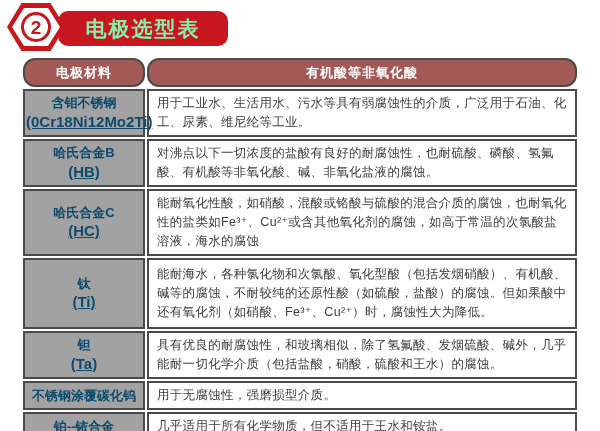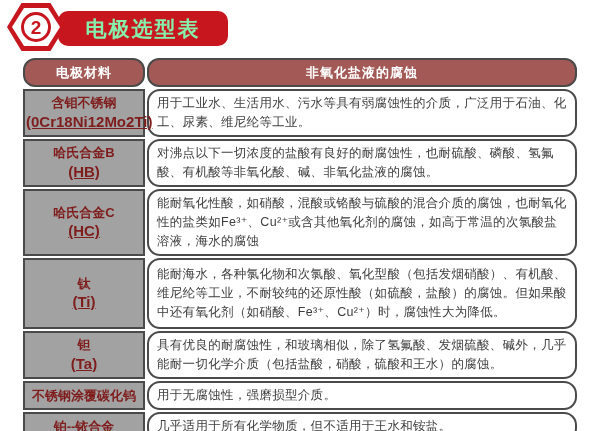--- a/index.html
+++ b/index.html
@@ -50,30 +50,29 @@
     table-layout: fixed; background: #ffffff;
   }
   th, td { border: 2px solid var(--border); box-sizing: border-box; }
   col.c-material { width: 122px; }
   th {
     background: var(--hdr-bg); color: #ffffff;
     font-size: 13px; font-weight: bold; letter-spacing: 1px;
     height: 29px; padding: 2px; border-radius: 12px;
   }
   td.material {
-    background: var(--cell-gray); color: #7f1d1d;
+    background: var(--cell-gray); color: #0c4a6e;
     text-align: center; vertical-align: middle;
     font-size: 13px; font-weight: bold; padding: 2px 1px; line-height: 1.35;
   }
   td.material .sub { font-size: 15px; text-decoration: underline; }
   td.desc {
     color: var(--text); font-size: 12.5px; line-height: 19px;
     padding: 3px 8px 3px 8px; vertical-align: middle;
     letter-spacing: 0.3px;
-    border-radius: 13px;
   }
   tbody tr:nth-child(1) td { height: 46px; }
   tbody tr:nth-child(2) td { height: 42px; }
   tbody tr:nth-child(3) td { height: 60px; }
   tbody tr:nth-child(4) td { height: 71px; }
   tbody tr:nth-child(5) td { height: 44px; }
   tbody tr:nth-child(6) td { height: 19px; margin-left: 20px; }
   tbody tr:nth-child(7) td { height: 21px; }
 </style>
 </head>
@@ -93,21 +92,21 @@
 </div>
 
 <table class="electrode">
   <colgroup>
       <col class="c-material">
       <col class="c-desc">
     </colgroup>
   <thead>
     <tr>
       <th>电极材料</th>
-      <th>非氧化盐液的腐蚀</th>
+      <th>有机酸等非氧化酸</th>
     </tr>
   </thead>
   <tbody>
       <tr>
         <td class="material">
           <div>含钼不锈钢</div>
           <div class="sub">(0Cr18Ni12Mo2Ti)</div>
         </td>
         <td class="desc">用于工业水、生活用水、污水等具有弱腐蚀性的介质，广泛用于石油、化工、尿素、维尼纶等工业。</td>
       </tr>
@@ -123,21 +122,21 @@
           <div>哈氏合金C</div>
           <div class="sub">(HC)</div>
         </td>
         <td class="desc">能耐氧化性酸，如硝酸，混酸或铬酸与硫酸的混合介质的腐蚀，也耐氧化性的盐类如Fe³⁺、Cu²⁺或含其他氧化剂的腐蚀，如高于常温的次氯酸盐溶液，海水的腐蚀</td>
       </tr>
       <tr>
         <td class="material">
           <div>钛</div>
           <div class="sub">(Ti)</div>
         </td>
-        <td class="desc">能耐海水，各种氯化物和次氯酸、氧化型酸（包括发烟硝酸）、有机酸、维尼纶等工业，不耐较纯的还原性酸（如硫酸，盐酸）的腐蚀。但如果酸中还有氧化剂（如硝酸、Fe³⁺、Cu²⁺）时，腐蚀性大为降低。</td>
+        <td class="desc">能耐海水，各种氯化物和次氯酸、氧化型酸（包括发烟硝酸）、有机酸、碱等的腐蚀，不耐较纯的还原性酸（如硫酸，盐酸）的腐蚀。但如果酸中还有氧化剂（如硝酸、Fe³⁺、Cu²⁺）时，腐蚀性大为降低。</td>
       </tr>
       <tr>
         <td class="material">
           <div>钽</div>
           <div class="sub">(Ta)</div>
         </td>
         <td class="desc">具有优良的耐腐蚀性，和玻璃相似，除了氢氟酸、发烟硫酸、碱外，几乎能耐一切化学介质（包括盐酸，硝酸，硫酸和王水）的腐蚀。</td>
       </tr>
       <tr>
         <td class="material">

